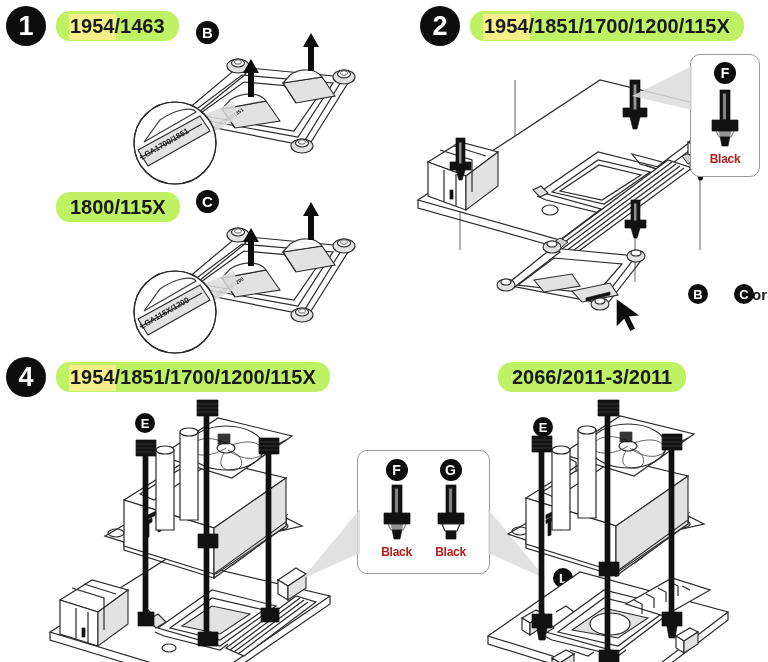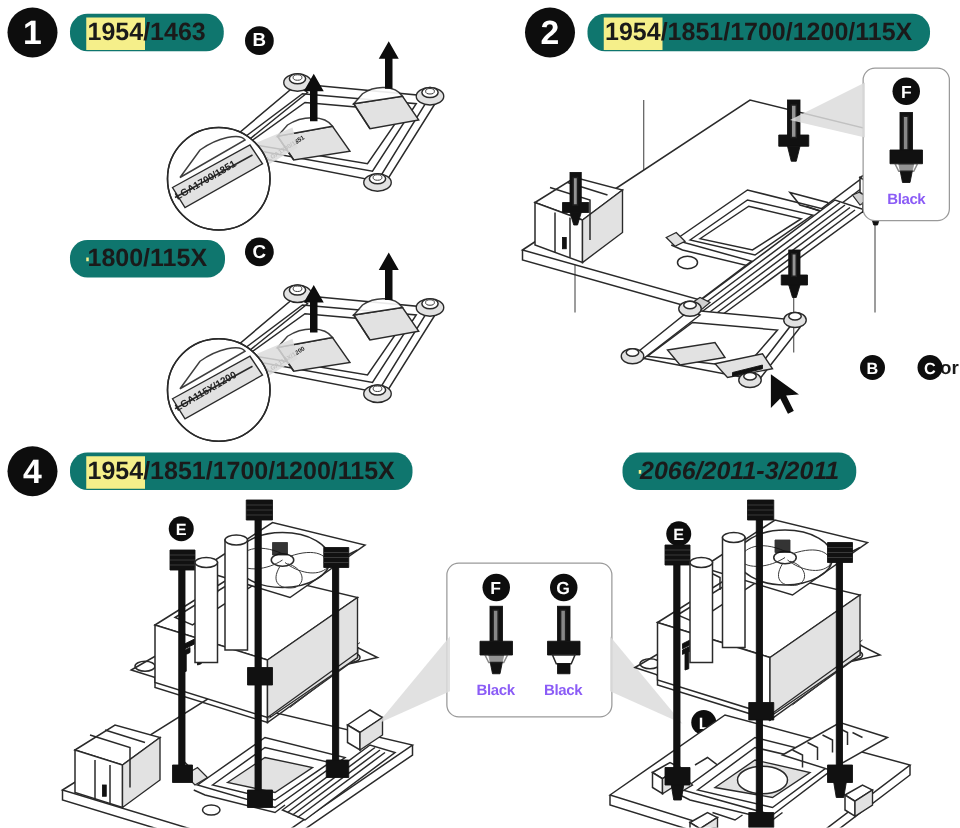--- a/index.html
+++ b/index.html
@@ -28,21 +28,21 @@
     display: flex;
     align-items: center;
     justify-content: center;
     line-height: 1;
     font-family: "Liberation Sans", sans-serif;
   }
 
   
   .pill {
     position: absolute;
-    background: #0f766e;
+    background: #bef264;
     border-radius: 14px;
     height: 30px;
     display: flex;
     align-items: center;
     padding: 0 14px;
     font-size: 20px;
     font-weight: bold;
     letter-spacing: 0px;
     color: #1a1a1a;
     white-space: nowrap;
@@ -87,21 +87,21 @@
     justify-content: center;
   }
   .legend-col {
     display: flex;
     flex-direction: column;
     align-items: center;
   }
   .legend-cap {
     font-size: 12px;
     font-weight: bold;
-    color: #8b5cf6;
+    color: #b91c1c;
     margin-top: 2px;
     letter-spacing: -0.3px;
   }
   .legend-mark {
     width: 22px; height: 22px;
     border-radius: 50%;
     background: #0d0d0d;
     color: #fff;
     font-size: 14px;
     font-weight: bold;
@@ -413,21 +413,21 @@
   <div class="or-text" style="left:752px; top:286px;">or</div>
   <div class="cmark sm" style="left:734px; top:284px;">C</div>
 
   <div class="step-num" style="left:6px; top:357px;">4</div>
 
   <div class="pill" style="left:56px; top:362px;">
     <span class="hl">1954</span>
       <span>/1851/1700/1200/115X</span>
   </div>
 
-  <div class="pill" style="left:498px; top:362px;font-style:italic;">
+  <div class="pill" style="left:498px; top:362px;">
     <span class="hl"></span>
       <span>2066/2011-3/2011</span>
   </div>
 
   <div class="cmark sm" style="left:135px; top:413px;">E</div>
   <div class="cmark sm" style="left:152px; top:572px;">L</div>
 
   <div class="illus" style="left:40px; top:400px;">
     <svg width="330" height="262" viewBox="0 0 330 262">
 

